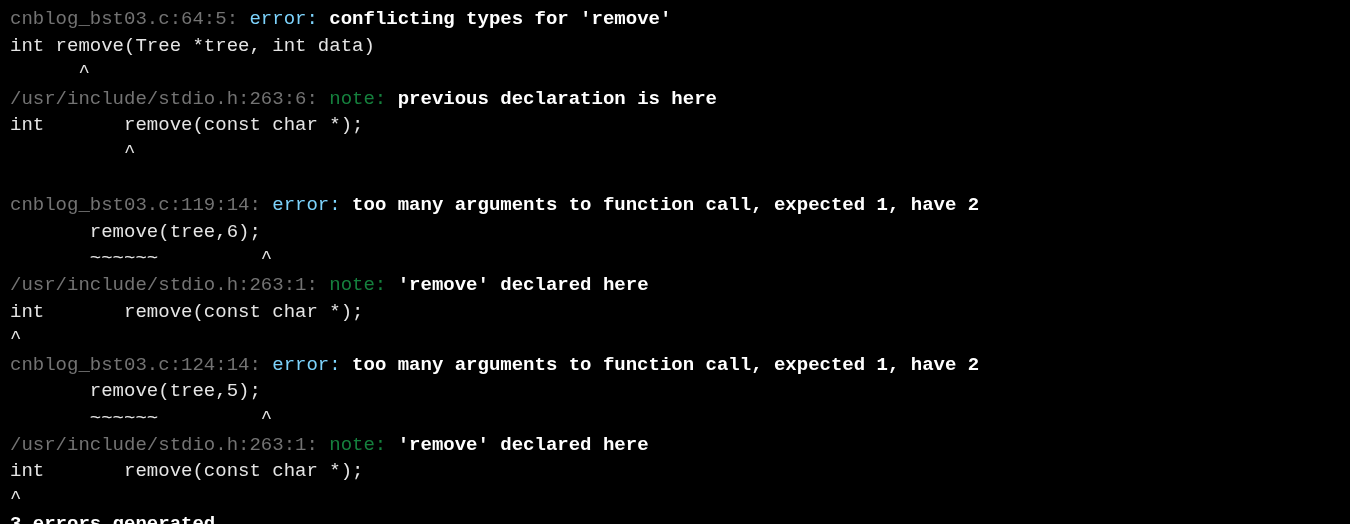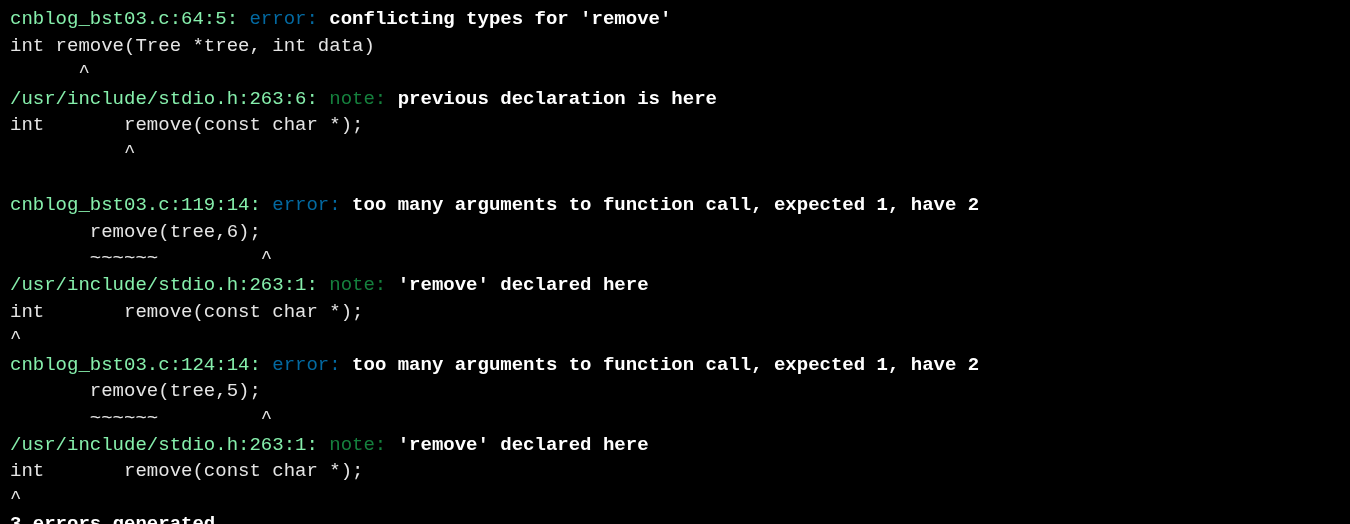--- a/index.html
+++ b/index.html
@@ -16,22 +16,22 @@
       font-family: 'Courier New', Courier, monospace;
       font-size: 19px;
       line-height: 1.4;
       padding: 6px 10px;
     }
 
     .terminal-output {
       white-space: pre;
     }
 
-    .cyan { color: #86efac; }
-    .red { color: #0369a1; }
+    .cyan { color: #737373; }
+    .red { color: #7dd3fc; }
     .green { color: #e5e5e5; }
     .gray { color: #15803d; }
     .bold-white { color: #ffffff; font-weight: bold; }
   </style>
 </head>
 <body>
 
 <div class="terminal-output" id="terminal-container"><div><span class="cyan">cnblog_bst03.c:64:5: </span><span class="red">error: </span><span class="bold-white">conflicting types for 'remove'</span></div><div><span class="green">int remove(Tree *tree, int data)</span></div><div><span class="green">      ^</span></div><div><span class="cyan">/usr/include/stdio.h:263:6: </span><span class="gray">note: </span><span class="bold-white">previous declaration is here</span></div><div><span class="green">int       remove(const char *);</span></div><div><span class="green">          ^</span></div><div>&nbsp;</div><div><span class="cyan">cnblog_bst03.c:119:14: </span><span class="red">error: </span><span class="bold-white">too many arguments to function call, expected 1, have 2</span></div><div><span class="green">       remove(tree,6);</span></div><div><span class="green">       ~~~~~~         ^</span></div><div><span class="cyan">/usr/include/stdio.h:263:1: </span><span class="gray">note: </span><span class="bold-white">'remove' declared here</span></div><div><span class="green">int       remove(const char *);</span></div><div><span class="green">^</span></div><div><span class="cyan">cnblog_bst03.c:124:14: </span><span class="red">error: </span><span class="bold-white">too many arguments to function call, expected 1, have 2</span></div><div><span class="green">       remove(tree,5);</span></div><div><span class="green">       ~~~~~~         ^</span></div><div><span class="cyan">/usr/include/stdio.h:263:1: </span><span class="gray">note: </span><span class="bold-white">'remove' declared here</span></div><div><span class="green">int       remove(const char *);</span></div><div><span class="green">^</span></div><div><span class="bold-white">3 errors generated.</span></div></div>
 
 </body></html>

